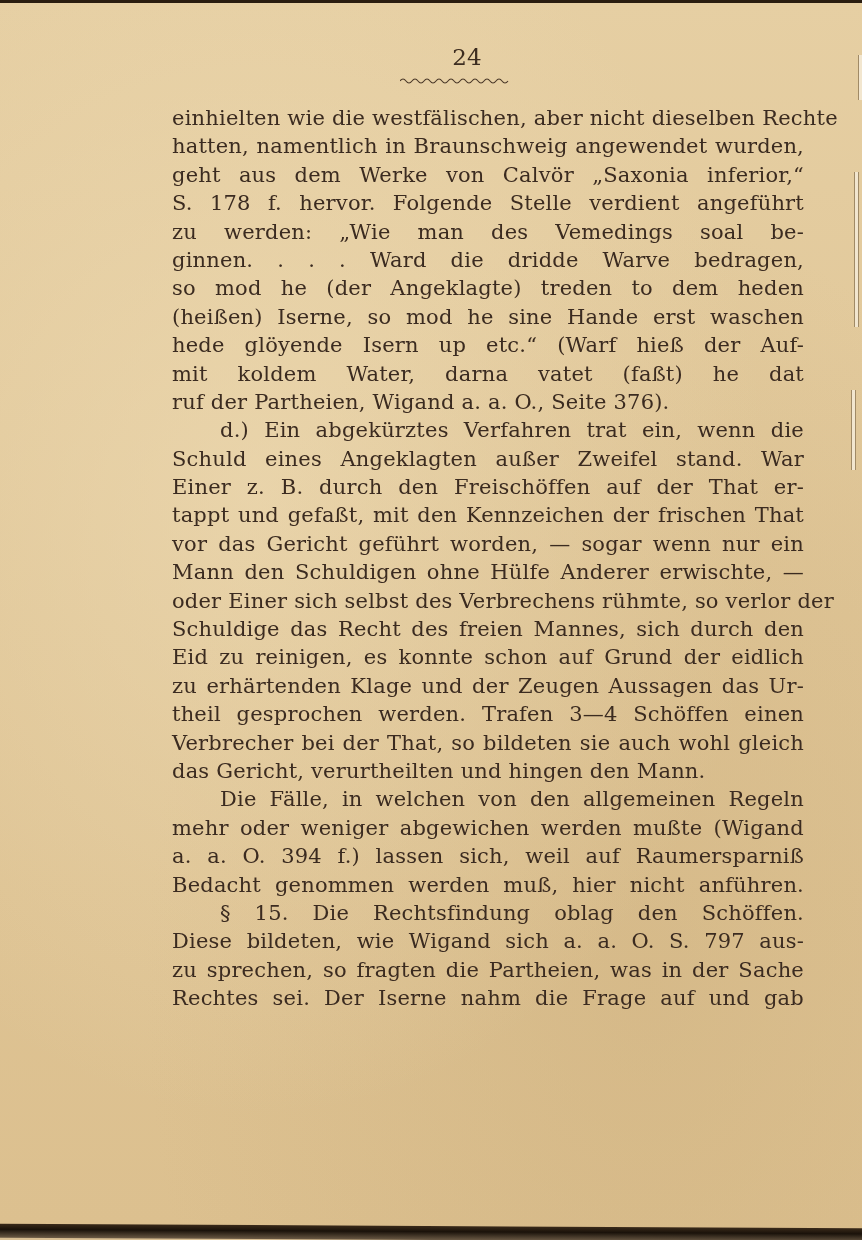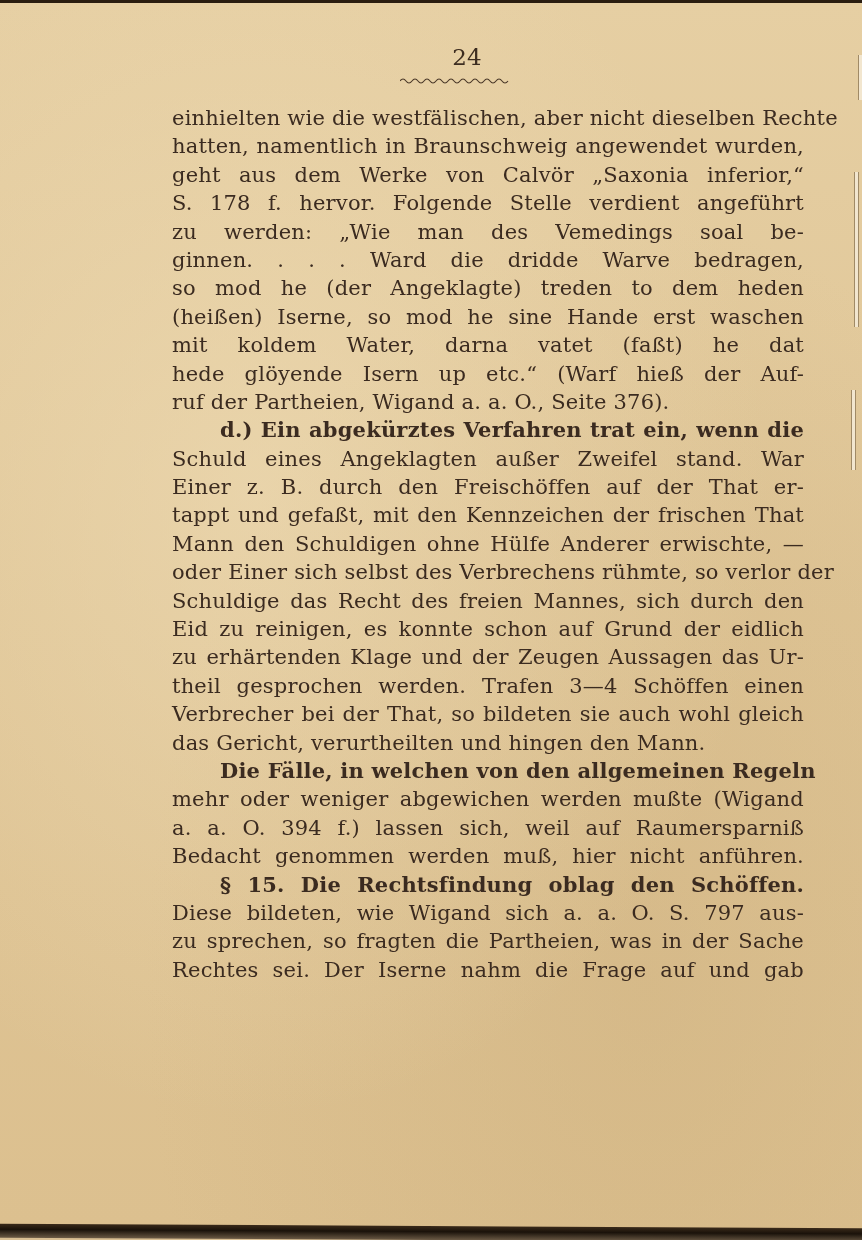--- a/index.html
+++ b/index.html
@@ -44,21 +44,21 @@
       font-family: "DejaVu Serif", serif;
       font-size: 21px;
       margin-left: 48px;
     }
     .line {
       height: 28.4px; line-height: 28.4px;
       white-space: nowrap;
       text-align: justify; text-align-last: justify;
       letter-spacing: 0.2px;
     }
-    .line.indent { padding-left: 48px; font-weight: bold; }
+    .line.indent { padding-left: 48px; }
     .line.last { text-align-last: left; }
   </style>
 </head>
 <body>
 
 <div class="page"></div>
 <div class="top-edge"></div>
 <div class="bottom-edge"></div>
 
 <div class="stitch" style="left:858px; top:55px; height:45px;"></div>
@@ -73,27 +73,28 @@
 
 <div class="text-block" id="text-block">
     <div class="line">einhielten wie die westfälischen, aber nicht dieselben Rechte</div>
     <div class="line">hatten, namentlich in Braunschweig angewendet wurden,</div>
     <div class="line">geht aus dem Werke von Calvör „Saxonia inferior,“</div>
     <div class="line">S. 178 f. hervor. Folgende Stelle verdient angeführt</div>
     <div class="line">zu werden: „Wie man des Vemedings soal be-</div>
     <div class="line">ginnen. . . . Ward die dridde Warve bedragen,</div>
     <div class="line">so mod he (der Angeklagte) treden to dem heden</div>
     <div class="line">(heißen) Iserne, so mod he sine Hande erst waschen</div>
+    <div class="line">hede glöyende Isern up etc.“ (Warf hieß der Auf-</div>
     <div class="line">mit koldem Water, darna vatet (faßt) he dat</div>
-    <div class="line">hede glöyende Isern up etc.“ (Warf hieß der Auf-</div>
     <div class="line last">ruf der Partheien, Wigand a. a. O., Seite 376).</div>
     <div class="line indent">d.) Ein abgekürztes Verfahren trat ein, wenn die</div>
     <div class="line">Schuld eines Angeklagten außer Zweifel stand. War</div>
     <div class="line">Einer z. B. durch den Freischöffen auf der That er-</div>
     <div class="line">tappt und gefaßt, mit den Kennzeichen der frischen That</div>
+    <div class="line">vor das Gericht geführt worden, — sogar wenn nur ein</div>
     <div class="line">Mann den Schuldigen ohne Hülfe Anderer erwischte, —</div>
     <div class="line">oder Einer sich selbst des Verbrechens rühmte, so verlor der</div>
     <div class="line">Schuldige das Recht des freien Mannes, sich durch den</div>
     <div class="line">Eid zu reinigen, es konnte schon auf Grund der eidlich</div>
     <div class="line">zu erhärtenden Klage und der Zeugen Aussagen das Ur-</div>
     <div class="line">theil gesprochen werden. Trafen 3—4 Schöffen einen</div>
     <div class="line">Verbrecher bei der That, so bildeten sie auch wohl gleich</div>
     <div class="line last">das Gericht, verurtheilten und hingen den Mann.</div>
     <div class="line indent">Die Fälle, in welchen von den allgemeinen Regeln</div>
     <div class="line">mehr oder weniger abgewichen werden mußte (Wigand</div>

